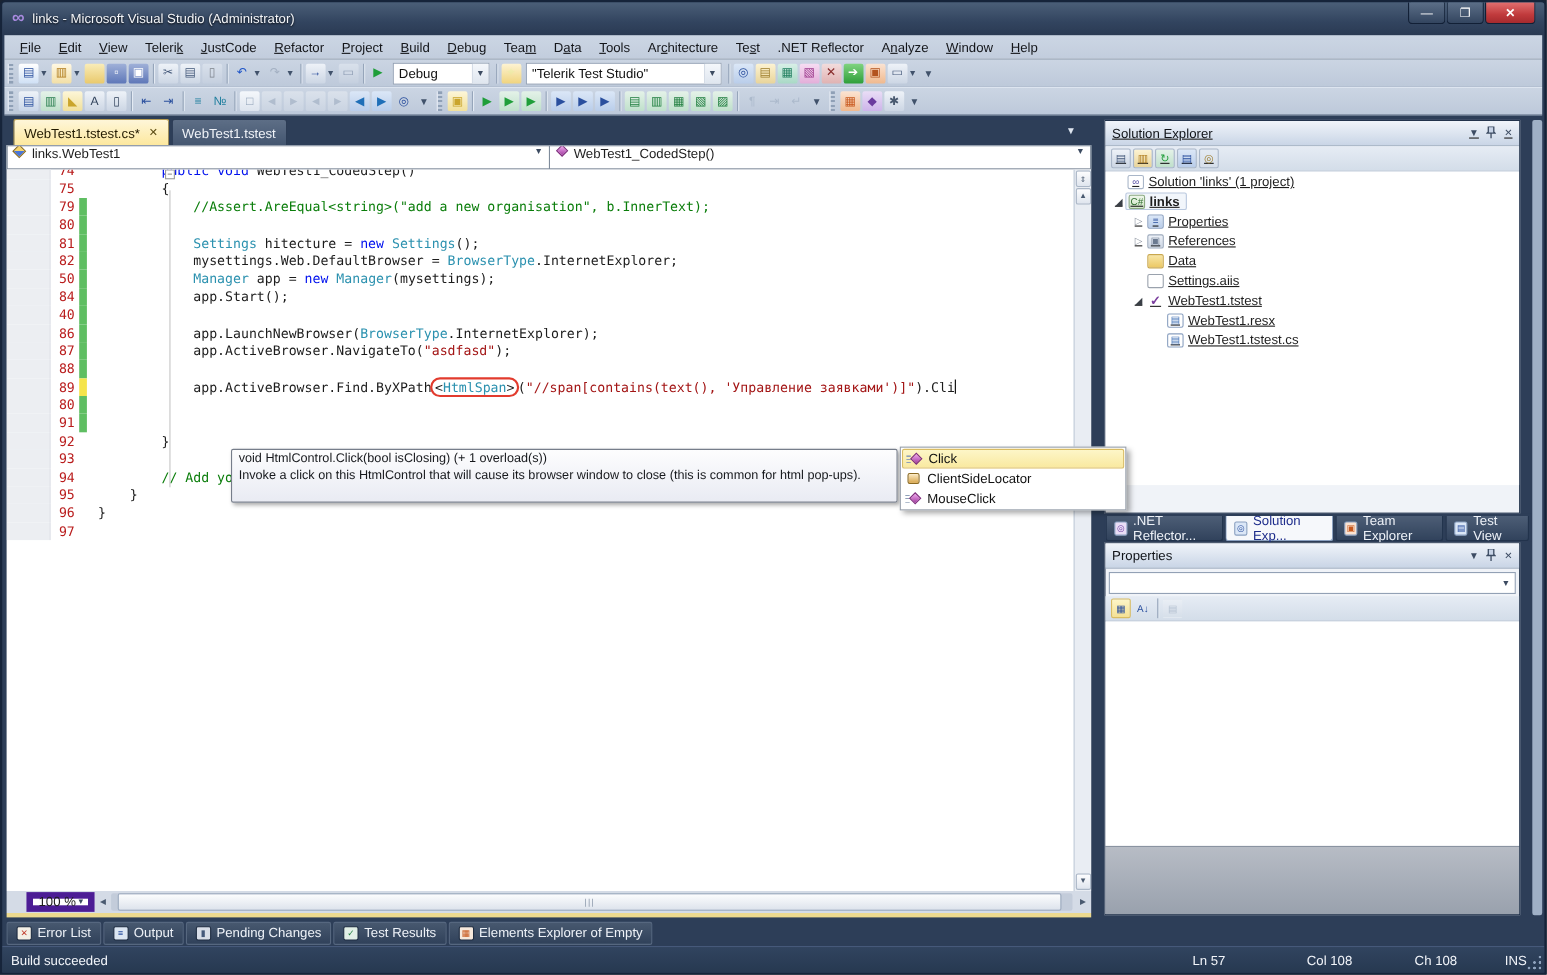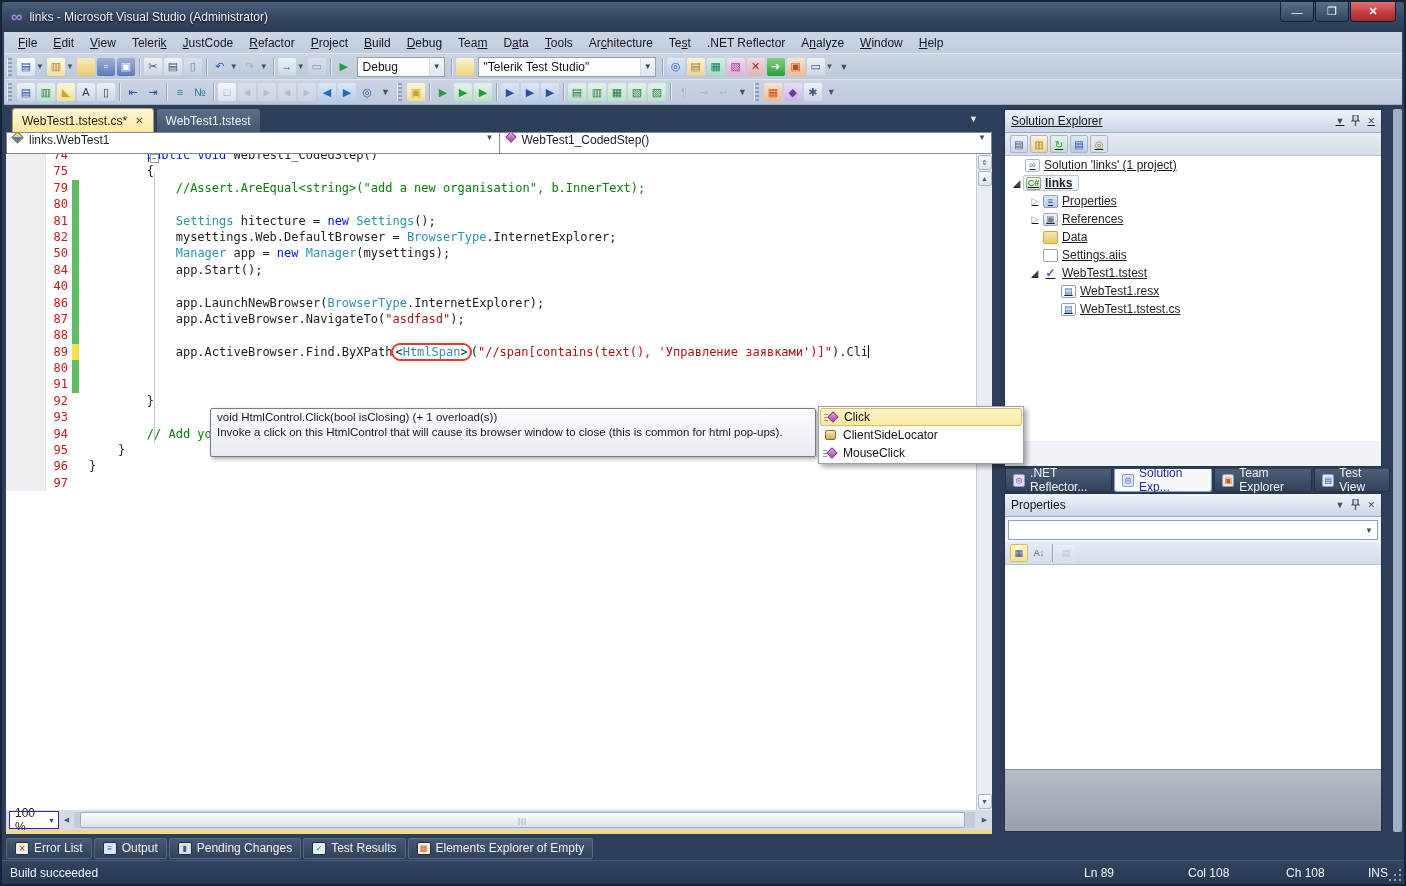--- a/index.html
+++ b/index.html
@@ -63,21 +63,21 @@
   .u{color:#0011ee;text-decoration:underline}
   .annot{border:2px solid #e23b2e;border-radius:9px;padding:0 2px;margin:0 -1px;}
   .caret{display:inline-block;width:1px;height:13px;background:#000;vertical-align:-2px;}
   .guide{position:absolute;width:1px;background:#c6c6c6;}
   .collbox{position:absolute;width:9px;height:9px;border:1px solid #9a9a9a;background:#fff;
     font-size:8px;line-height:7px;text-align:center;color:#444;}
   .vscroll{width:16px;flex:none;background:#e9edf3;border-left:1px solid #c2ccd9;display:flex;flex-direction:column;align-items:center;}
   .vsbtn{width:14px;height:15px;margin-top:1px;background:linear-gradient(#fdfdfe,#dfe5ee);border:1px solid #aab6c6;
     border-radius:2px;font-size:7px;color:#4a5a70;display:flex;align-items:center;justify-content:center;}
   .hscrollrow{position:absolute;left:0;right:0;bottom:4px;height:20px;background:#d4dbe6;display:flex;align-items:center;}
-  .zoomcombo{width:50px;height:18px;background:#fff;border:1px solid #4c1d95;margin-left:3px;display:flex;align-items:center;padding-left:5px;}
+  .zoomcombo{width:62px;height:18px;background:#fff;border:6px solid #4c1d95;margin-left:18px;display:flex;align-items:center;padding-left:5px;}
   .zoomcombo .arr{margin-left:auto;font-size:7px;color:#3c4b61;padding-right:3px;}
   .hsbtn{width:15px;height:16px;font-size:7px;color:#4a5a70;display:flex;align-items:center;justify-content:center;}
   .hstrack{flex:1;height:16px;background:#c3ccda;border-radius:2px;position:relative;margin-right:2px;}
   .hsthumb{position:absolute;left:6px;right:10px;top:0;height:16px;border-radius:2px;
     background:linear-gradient(#fcfdfe,#dde3ec);border:1px solid #9fadc0;display:flex;align-items:center;justify-content:center;
     color:#8a97a8;font-size:8px;letter-spacing:1px;}
   .amberline{position:absolute;left:0;right:0;bottom:0;height:4px;background:#ecd98e;}
   
   .rightside{position:absolute;left:990px;top:103px;width:416px;height:729px;}
   .edgestrip{position:absolute;right:6px;top:4px;width:9px;bottom:2px;background:#9fb0c6;border-radius:2px;}
@@ -609,19 +609,19 @@
         <span>Test Results</span>
       </div>
       <div class="btab">
         <span class="bicon" style="color: rgb(200, 88, 30); background: rgb(246, 232, 220); border: 1px solid rgb(31, 45, 66);">▦</span>
         <span>Elements Explorer of Empty</span>
       </div>
     </div>
 
   <div class="statusbar">
     <span class="stcell" style="left:8px;">Build succeeded</span>
-    <span class="stcell" style="left:1082px;">Ln 89</span>
+    <span class="stcell" style="left:1082px;">Ln 57</span>
     <span class="stcell" style="left:1186px;">Col 108</span>
     <span class="stcell" style="left:1284px;">Ch 108</span>
     <span class="stcell" style="left:1366px;">INS</span>
     <span class="grip"></span>
   </div>
 </div>
 
 </body></html>

